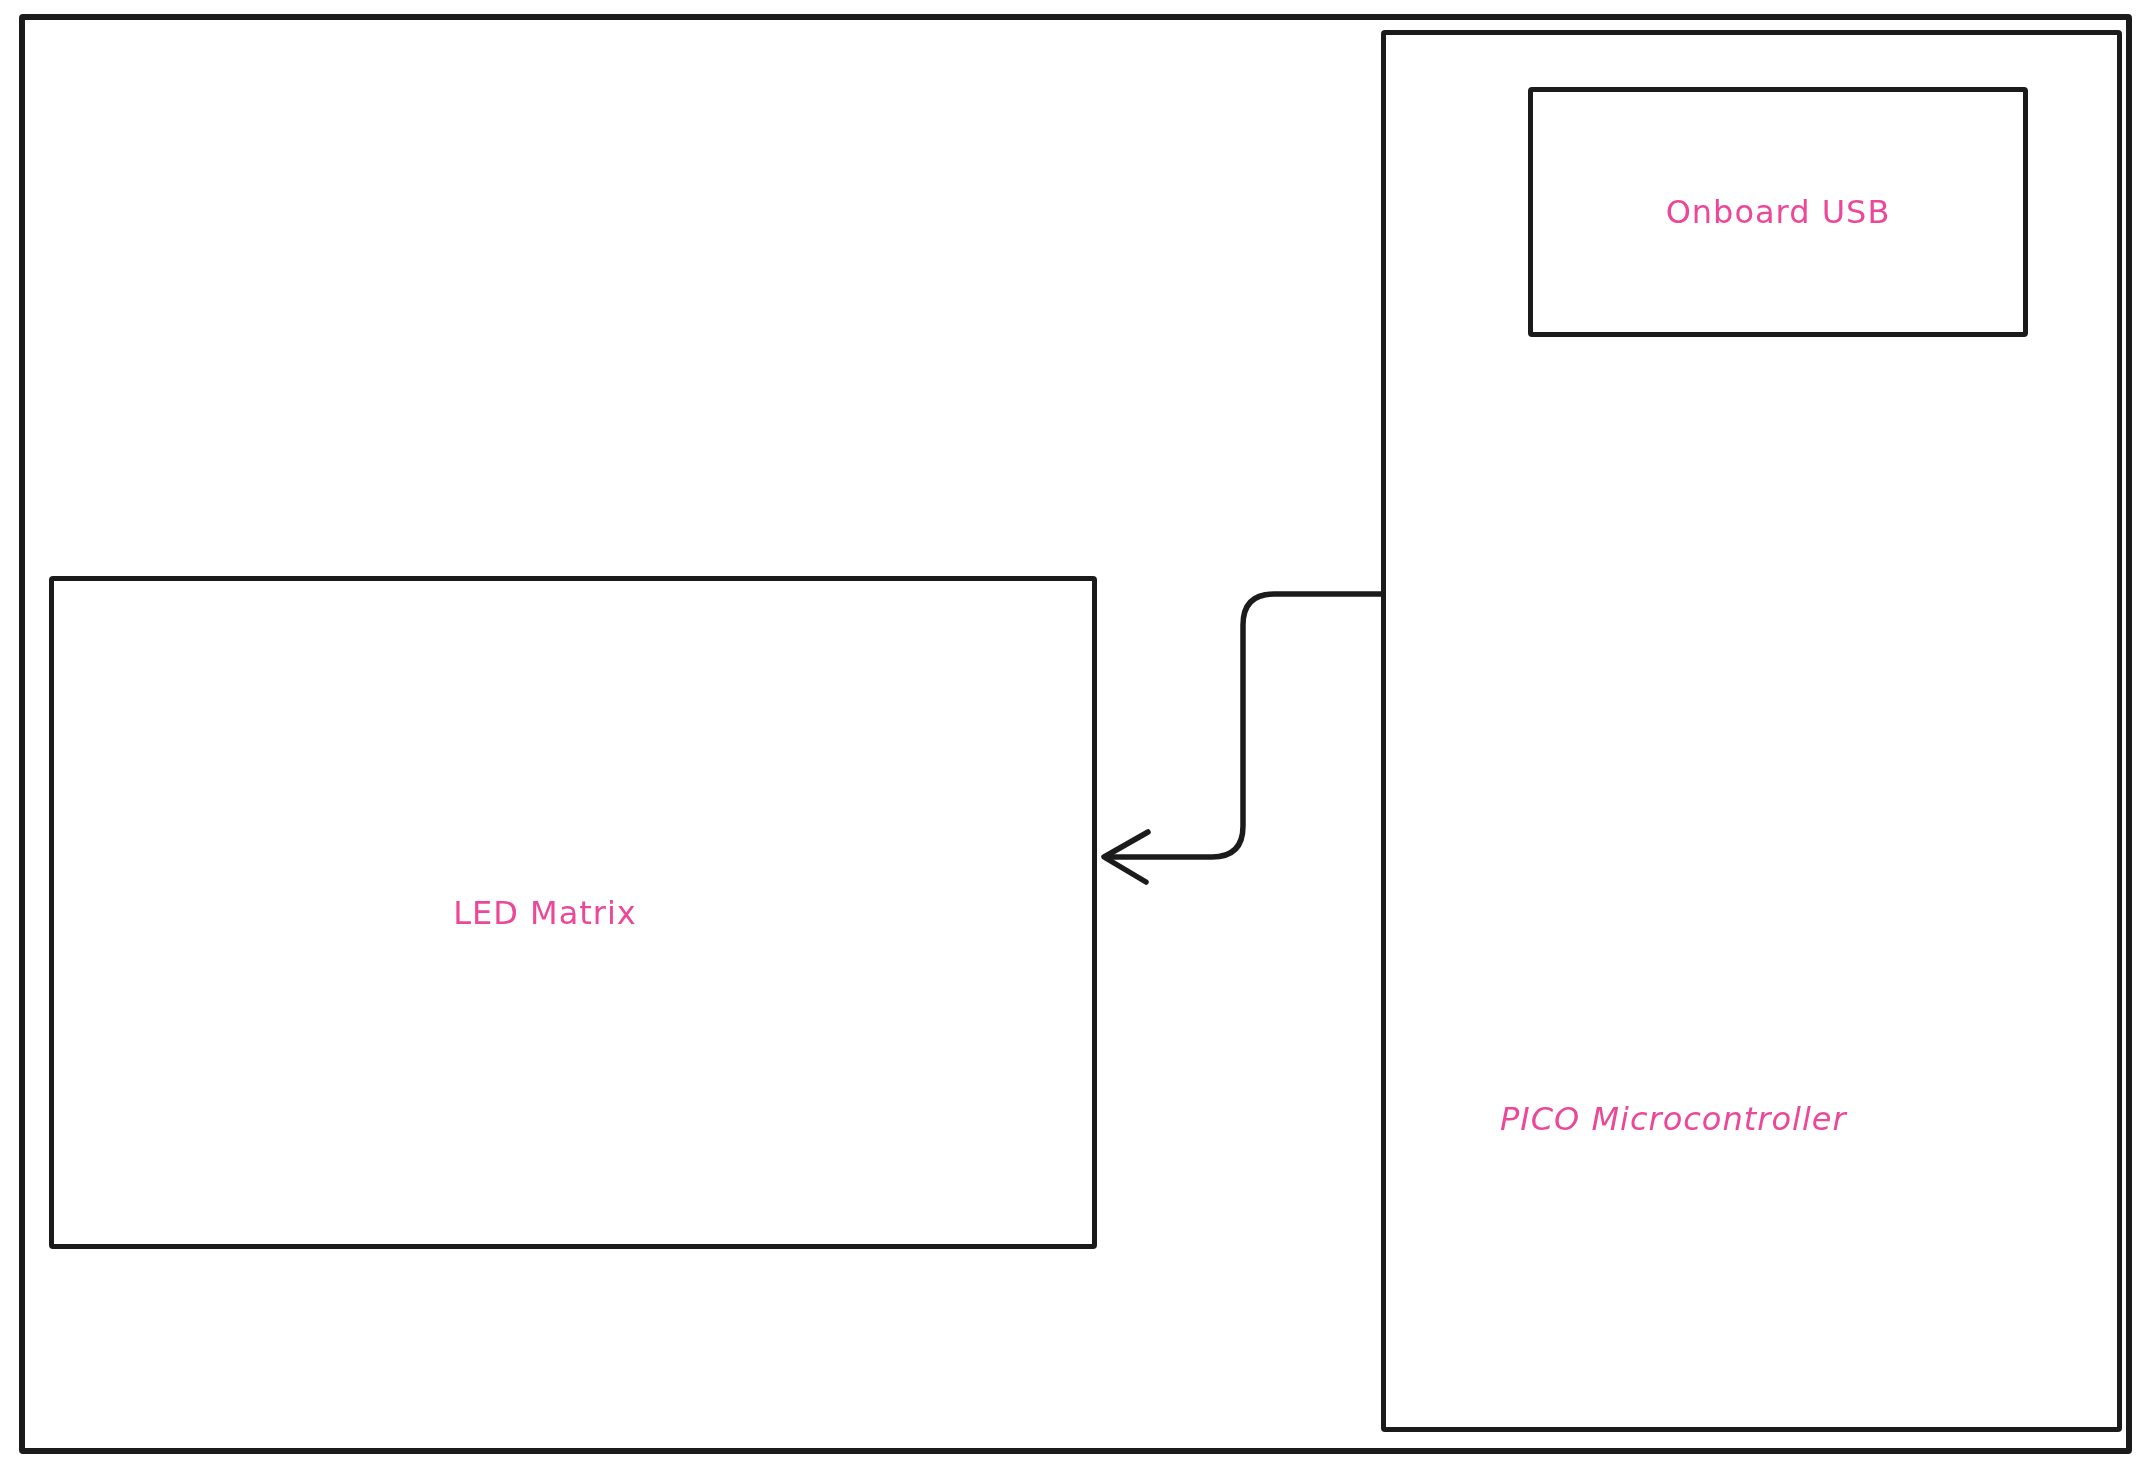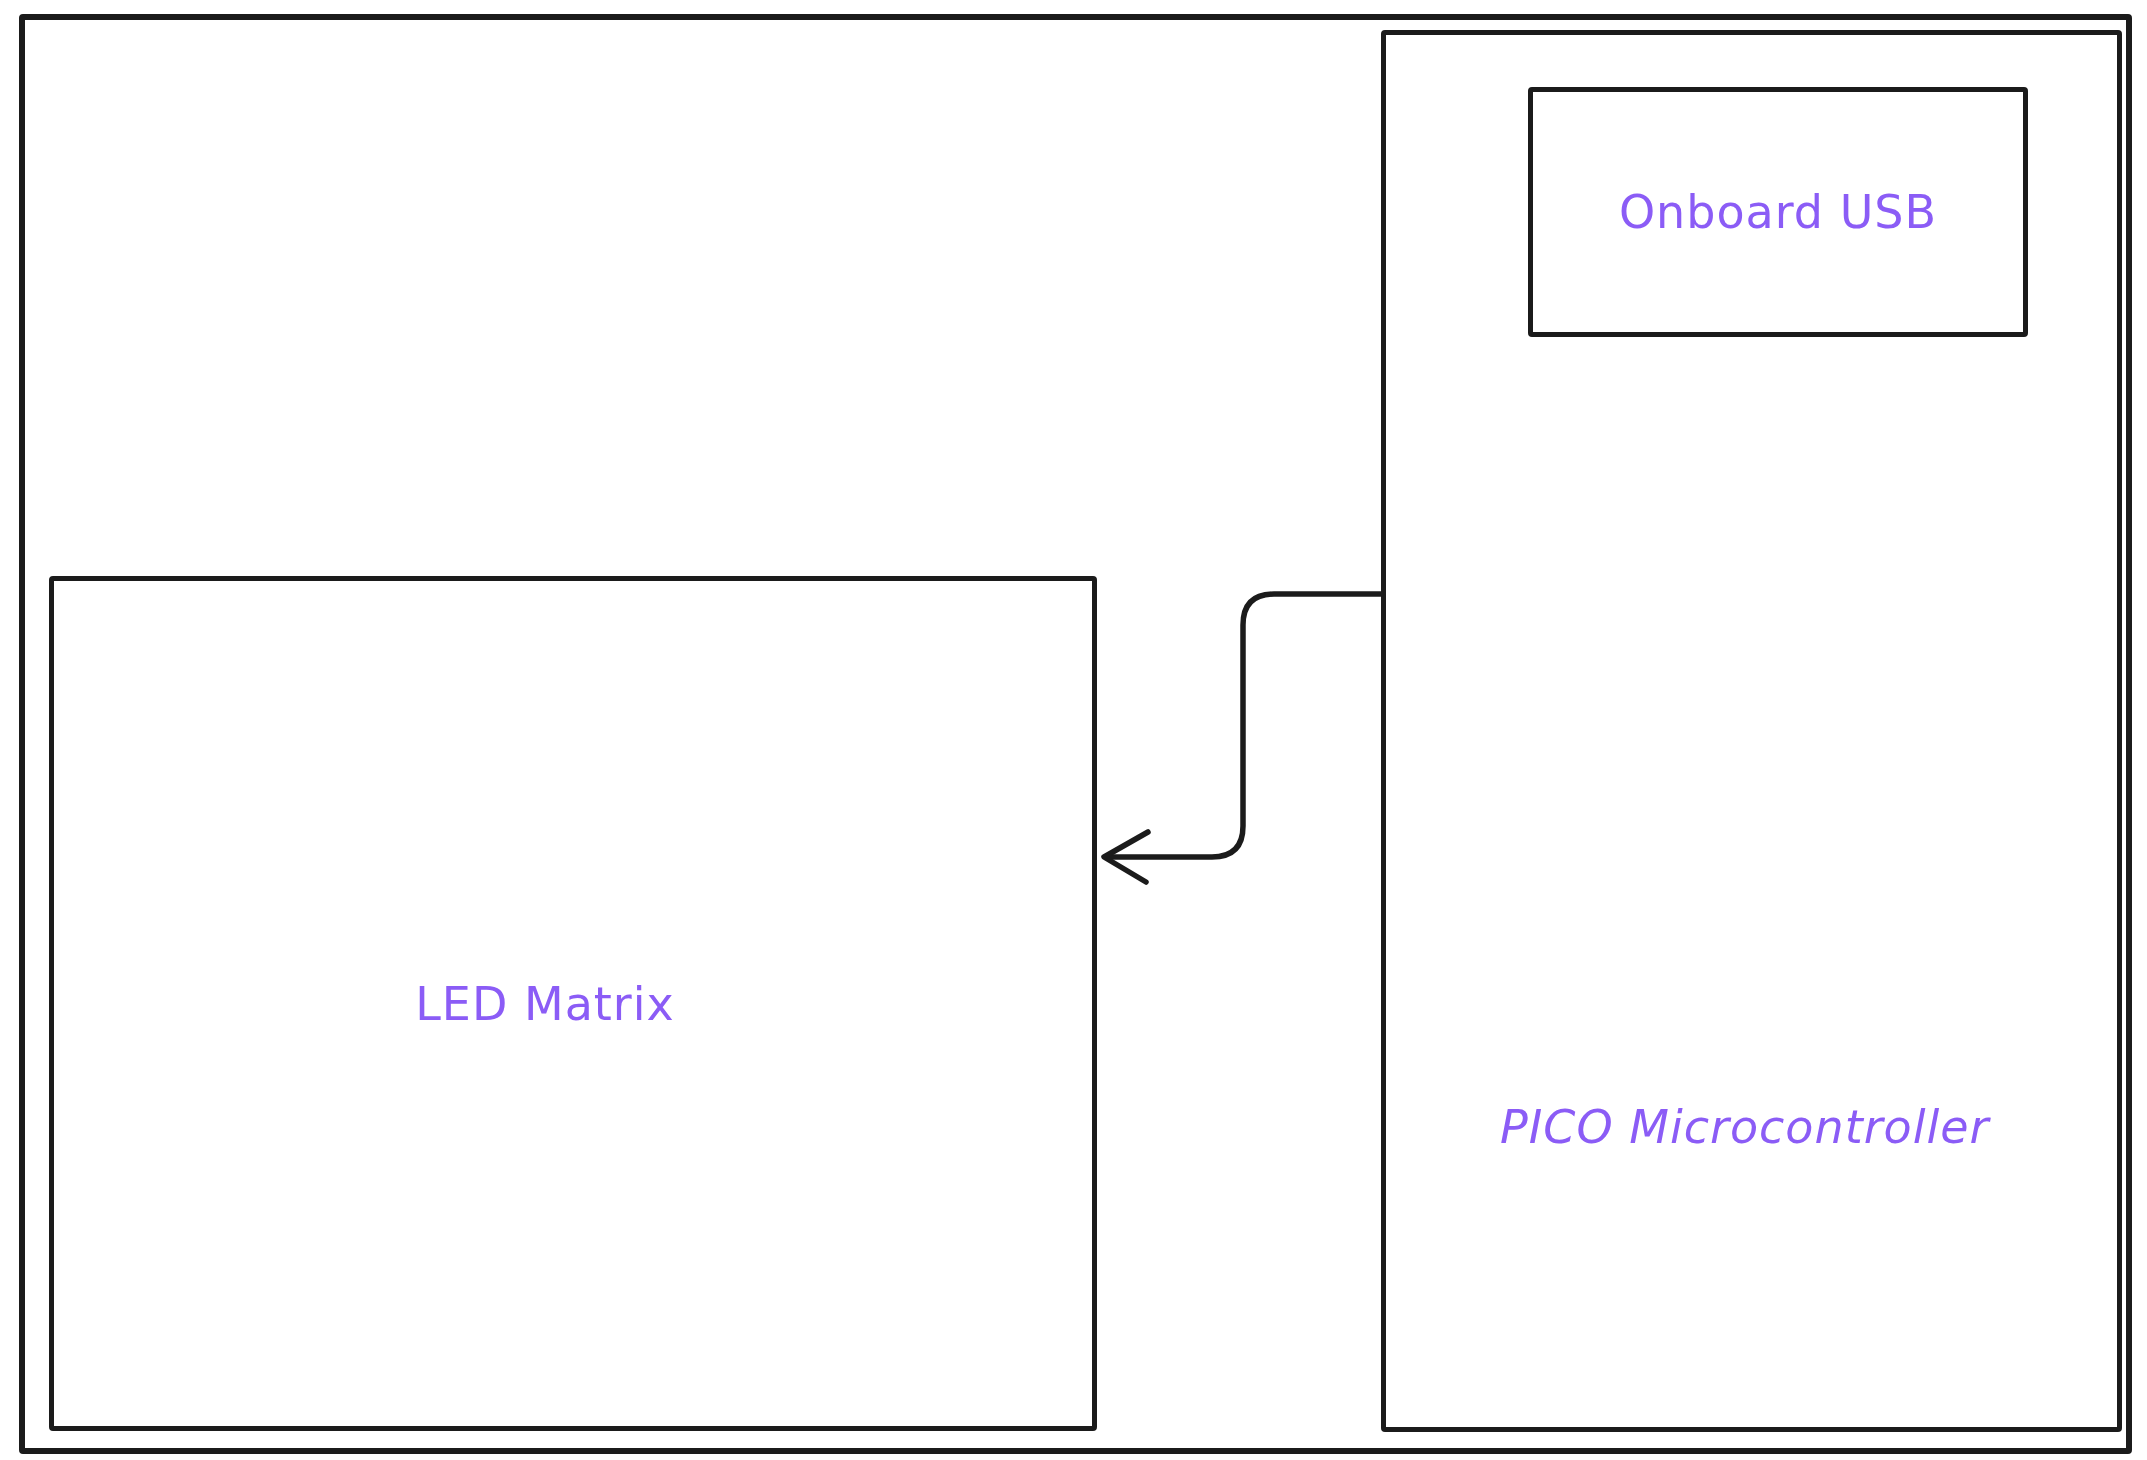--- a/index.html
+++ b/index.html
@@ -27,45 +27,45 @@
       left: 19px;
       top: 14px;
       width: 2113px;
       height: 1440px;
       border-width: 6px;
     }
     .led-box {
       left: 49px;
       top: 576px;
       width: 1048px;
-      height: 855px;
+      height: 673px;
       display: flex;
       align-items: center;
       justify-content: center;
     }
     .pico-box {
       left: 1381px;
       top: 30px;
       width: 741px;
       height: 1402px;
     }
     .usb-box {
       left: 1528px;
       top: 87px;
       width: 500px;
       height: 250px;
       display: flex;
       align-items: center;
       justify-content: center;
     }
     .label {
-      font-size: 46px;
+      font-size: 32px;
       letter-spacing: 1px;
       white-space: nowrap;
-      color: #8b5cf6;
+      color: #ec4899;
     }
     .led-label {
       position: relative;
       left: -28px;
     }
     .pico-label {
       position: absolute;
       left: 1500px;
       top: 1100px;
       font-style: italic;

